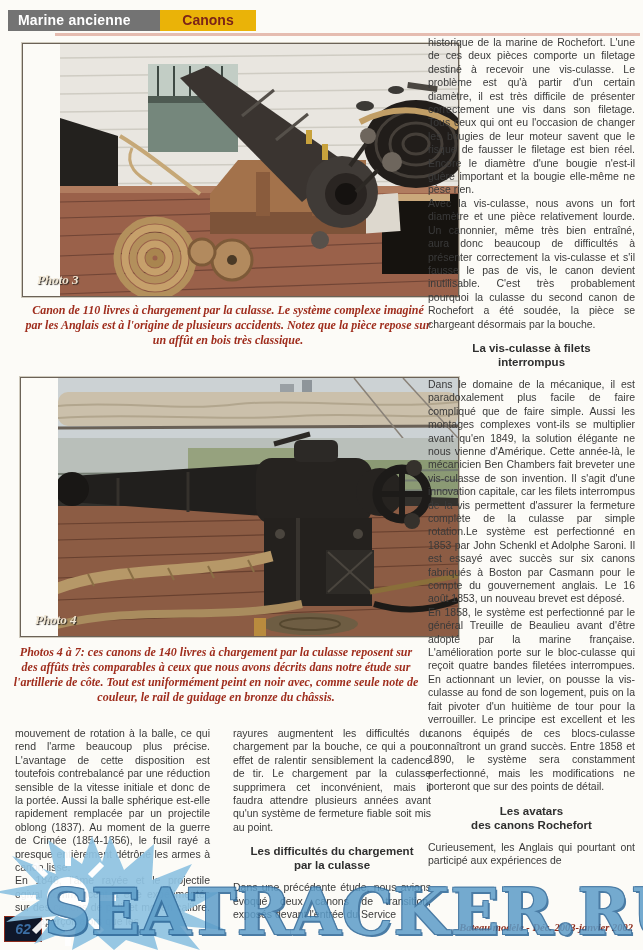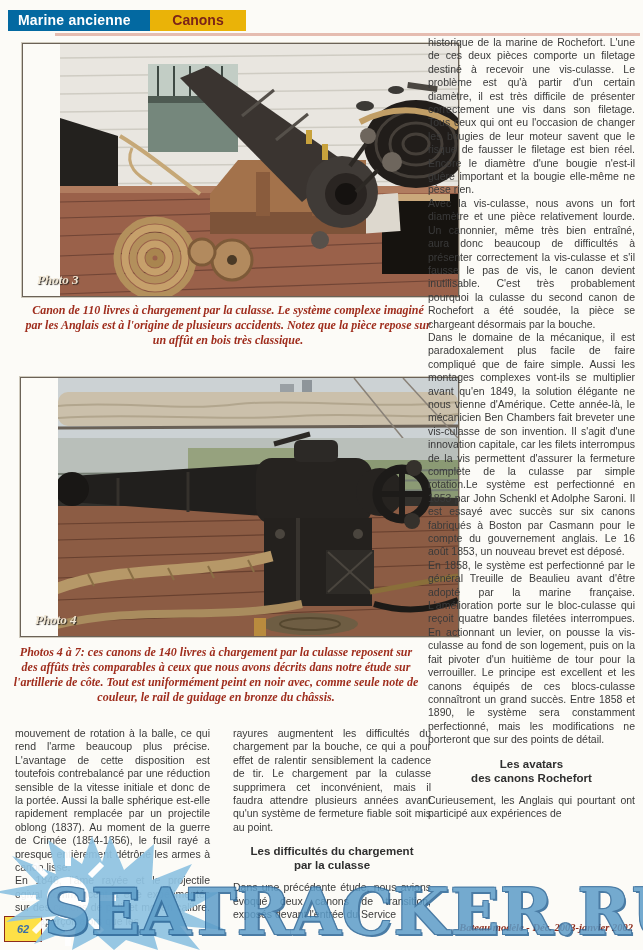--- a/index.html
+++ b/index.html
@@ -4,22 +4,22 @@
 <style>
   html,body{margin:0;padding:0;background:#e8e6e0;}
   .page{
     position:relative;width:643px;height:950px;margin:0 auto;
     background:#fcfbf7;overflow:hidden;
     font-family:"Liberation Sans",sans-serif;color:#333;
   }
   
   .hdr{position:absolute;left:8px;top:10px;height:21px;display:flex;}
   .hdr-section{
-    background:#0369a1;color:#fff;font-weight:bold;font-size:14px;
-    padding:2px 14px 0 10px;letter-spacing:.2px;width:118px;
+    background:#737373;color:#fff;font-weight:bold;font-size:14px;
+    padding:2px 24px 0 10px;letter-spacing:.2px;width:118px;
   }
   .hdr-title{
     background:#eab308;color:#7b2418;font-weight:bold;font-size:14px;
     padding:2px 0 0 0;width:96px;text-align:center;
   }
   .hdr-rule{position:absolute;left:55px;top:33px;width:585px;height:3px;background:#dba191;opacity:.7;}
   
   .photo{position:absolute;border:1px solid #6b6257;box-shadow:0 0 0 1px #cfcabd;padding-left:37px;}
   .photo svg{display:block;}
   .photo-label{
@@ -40,23 +40,23 @@
     line-height:14px;margin:10px 0 9px 0;white-space:pre-line;
   }
   
   .issue{
     position:absolute;right:10px;top:922px;width:320px;text-align:right;
     font-family:"Liberation Serif",serif;font-style:italic;font-weight:bold;
     font-size:10.5px;color:#8c2b1b;
   }
   .pagenum{
     position:absolute;left:4px;top:916px;width:36px;height:24px;
-    background:#fde047;border:1px solid #8c2b1b;
+    background:#0f172a;border:1px solid #8c2b1b;
     display:flex;align-items:center;justify-content:center;
-    font-weight:bold;font-style:italic;font-size:11px;color:#3b6ea5;
+    font-weight:bold;font-style:italic;font-size:14px;color:#3b6ea5;
   }
   
   .wm-star{position:absolute;left:-6px;top:836px;pointer-events:none;}
   .wm-text{
     position:absolute;left:44px;top:874px;pointer-events:none;
     font-family:"DejaVu Serif",serif;font-weight:bold;
     font-size:64px;letter-spacing:1px;color:#5d9dc9;opacity:.85;
     text-shadow:2px 2px 0 #2c6697,-1px -1px 0 #2c6697,1px -1px 0 #2c6697,-1px 1px 0 #2c6697;
     white-space:nowrap;
   }
@@ -261,20 +261,22 @@
   <div class="col" style="left:233px;top:727px;width:198px;">
     <p>rayures augmentent les difficultés du chargement par la bouche, ce qui a pour effet de ralentir sensiblement la cadence de tir. Le chargement par la culasse supprimera cet inconvénient, mais il faudra attendre plusieurs années avant qu'un système de fermeture fiable soit mis au point.</p>
     <div class="col-heading">Les difficultés du chargement
 par la culasse</div>
     <p>Dans une précédente étude, nous avions évoqué deux canons de transition, exposés devant l'entrée du Service</p>
   </div>
 
   <div class="col" style="left:428px;top:36px;width:207px;">
     <p>historique de la marine de Rochefort. L'une de ces deux pièces comporte un filetage destiné à recevoir une vis-culasse. Le problème est qu'à partir d'un certain diamètre, il est très difficile de présenter correctement une vis dans son filetage. Tous ceux qui ont eu l'occasion de changer les bougies de leur moteur savent que le risque de fausser le filetage est bien réel. Encore le diamètre d'une bougie n'est-il guère important et la bougie elle-même ne pèse rien.</p>
     <p>Avec la vis-culasse, nous avons un fort diamètre et une pièce relativement lourde. Un canonnier, même très bien entraîné, aura donc beaucoup de difficultés à présenter correctement la vis-culasse et s'il fausse le pas de vis, le canon devient inutilisable. C'est très probablement pourquoi la culasse du second canon de Rochefort a été soudée, la pièce se chargeant désormais par la bouche.</p>
+    <div class="col-heading">La vis-culasse à filets
+interrompus</div>
     <p>Dans le domaine de la mécanique, il est paradoxalement plus facile de faire compliqué que de faire simple. Aussi les montages complexes vont-ils se multiplier avant qu'en 1849, la solution élégante ne nous vienne d'Amérique. Cette année-là, le mécanicien Ben Chambers fait breveter une vis-culasse de son invention. Il s'agit d'une innovation capitale, car les filets interrompus de la vis permettent d'assurer la fermeture complète de la culasse par simple rotation.Le système est perfectionné en 1853 par John Schenkl et Adolphe Saroni. Il est essayé avec succès sur six canons fabriqués à Boston par Casmann pour le compte du gouvernement anglais. Le 16 août 1853, un nouveau brevet est déposé.</p>
     <p>En 1858, le système est perfectionné par le général Treuille de Beaulieu avant d'être adopté par la marine française. L'amélioration porte sur le bloc-culasse qui reçoit quatre bandes filetées interrompues. En actionnant un levier, on pousse la vis-culasse au fond de son logement, puis on la fait pivoter d'un huitième de tour pour la verrouiller. Le principe est excellent et les canons équipés de ces blocs-culasse connaîtront un grand succès. Entre 1858 et 1890, le système sera constamment perfectionné, mais les modifications ne porteront que sur des points de détail.</p>
     <div class="col-heading">Les avatars
 des canons Rochefort</div>
     <p>Curieusement, les Anglais qui pourtant ont participé aux expériences de</p>
   </div>
 
   <div class="pagenum">62</div>
   <div class="issue">Bateau modèle - Déc. 2003-janvier 2002</div>
 

